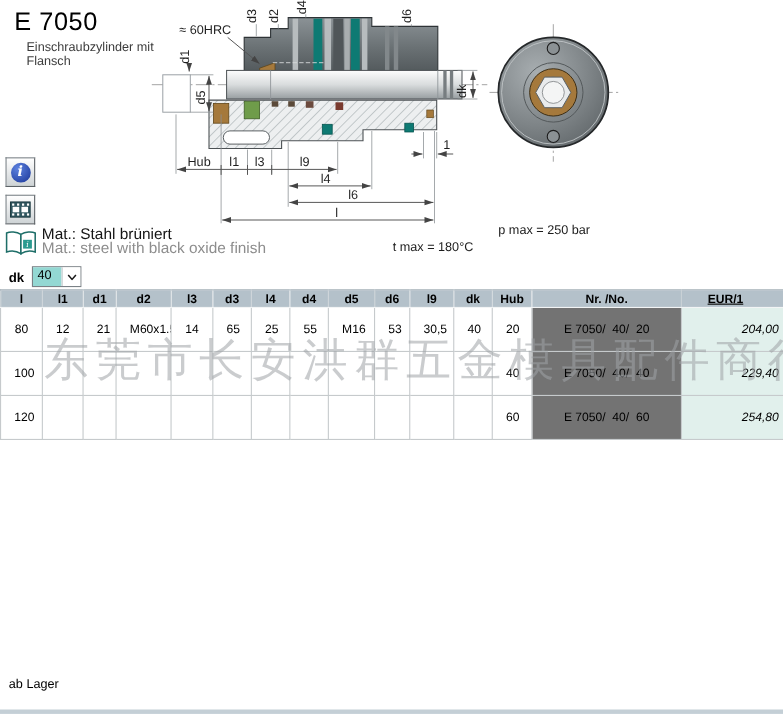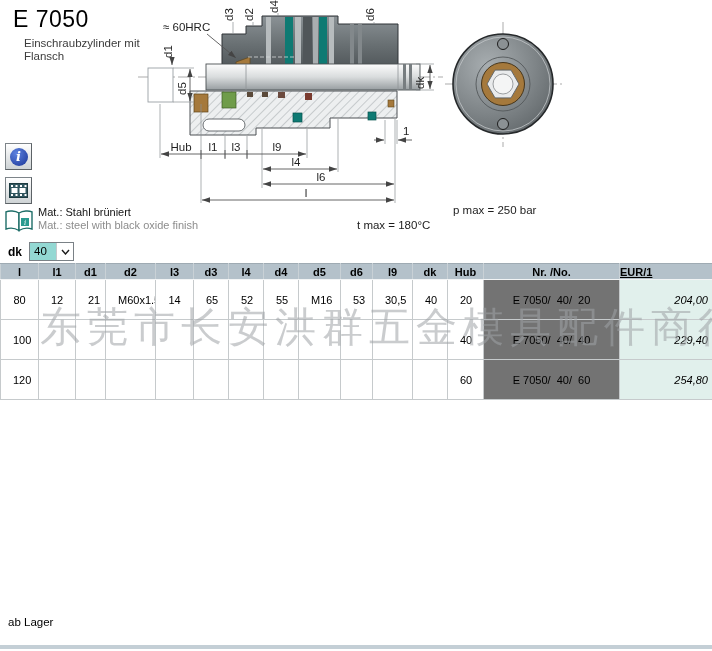--- a/index.html
+++ b/index.html
@@ -20,21 +20,21 @@
   .btn-info{top:143px;}
   .btn-video{top:177px;}
   .book-wrap{position:absolute;left:3px;top:209px;width:31px;height:27px;border:0;background:none;padding:0;cursor:pointer;}
   .info-circle{
     width:18px;height:18px;border-radius:50%;
     background:radial-gradient(circle at 35% 30%,#5d82e0,#2a48a8 75%);
     color:#fff;font-family:"DejaVu Serif",serif;font-style:italic;font-weight:bold;
     font-size:13px;line-height:18px;text-align:center;
   }
   
-  .mat{position:absolute;left:38px;top:206px;font-size:11px;line-height:13px;}
+  .mat{position:absolute;left:38px;top:206px;font-size:14px;line-height:13px;}
   .mat .de{color:#141414;}
   .mat .en{color:#8d8d8d;}
   .tmax{position:absolute;left:357px;top:219px;font-size:11.5px;color:#1c1c1c;text-align:center;}
   .pmax{position:absolute;left:453px;top:204px;font-size:11.5px;color:#1c1c1c;}
   
   .dk-label{position:absolute;left:8px;top:245px;font-size:12px;font-weight:bold;}
   .dk-select{
     position:absolute;left:29px;top:242px;height:19px;box-sizing:border-box;
     border:1px solid #7a8186;background:#fff;display:flex;align-items:stretch;cursor:pointer;
   }
@@ -49,21 +49,21 @@
     background:#b4c1ca;font-weight:bold;height:15px;padding:0;
     border:1px solid #c9d1d6;border-top:1px solid #9fabb3;border-bottom:1px solid #f2f4f5;
     text-align:center;overflow:hidden;
   }
   .price-table td{
     border:1px solid #c6cacc;height:15px;padding:12px;text-align:center;
     background:#fff;overflow:hidden;white-space:nowrap;
   }
   .price-table td.nr{background:#737373;white-space:pre;}
   .price-table td.eur{background:#e1f0ec;text-align:right;padding-right:4px;font-style:italic;}
-  .price-table th.eur{text-align:left;padding-right:13px;text-decoration:underline;}
+  .price-table th.eur{text-align:center;padding-right:13px;text-decoration:underline;}
   
   .watermark{
     position:absolute;left:40px;top:300px;width:680px;z-index:5;pointer-events:none;
     font-size:41px;letter-spacing:6px;white-space:nowrap;
     color:rgba(158,163,166,0.55);
   }
   
   .stock-note{position:absolute;left:8px;top:616px;font-size:11.5px;}
   .hscrollbar{position:absolute;left:0;top:645px;width:712px;height:4px;background:#c4cfd6;}
   
@@ -295,21 +295,21 @@
       </tr>
     </thead>
     <tbody>
       <tr>
         <td>80</td>
         <td>12</td>
         <td>21</td>
         <td>M60x1.5</td>
         <td>14</td>
         <td>65</td>
-        <td>52</td>
+        <td>25</td>
         <td>55</td>
         <td>M16</td>
         <td>53</td>
         <td>30,5</td>
         <td>40</td>
         <td>20</td>
         <td class="nr">E 7050/  40/  20</td>
         <td class="eur">204,00</td>
       </tr>
       <tr>

